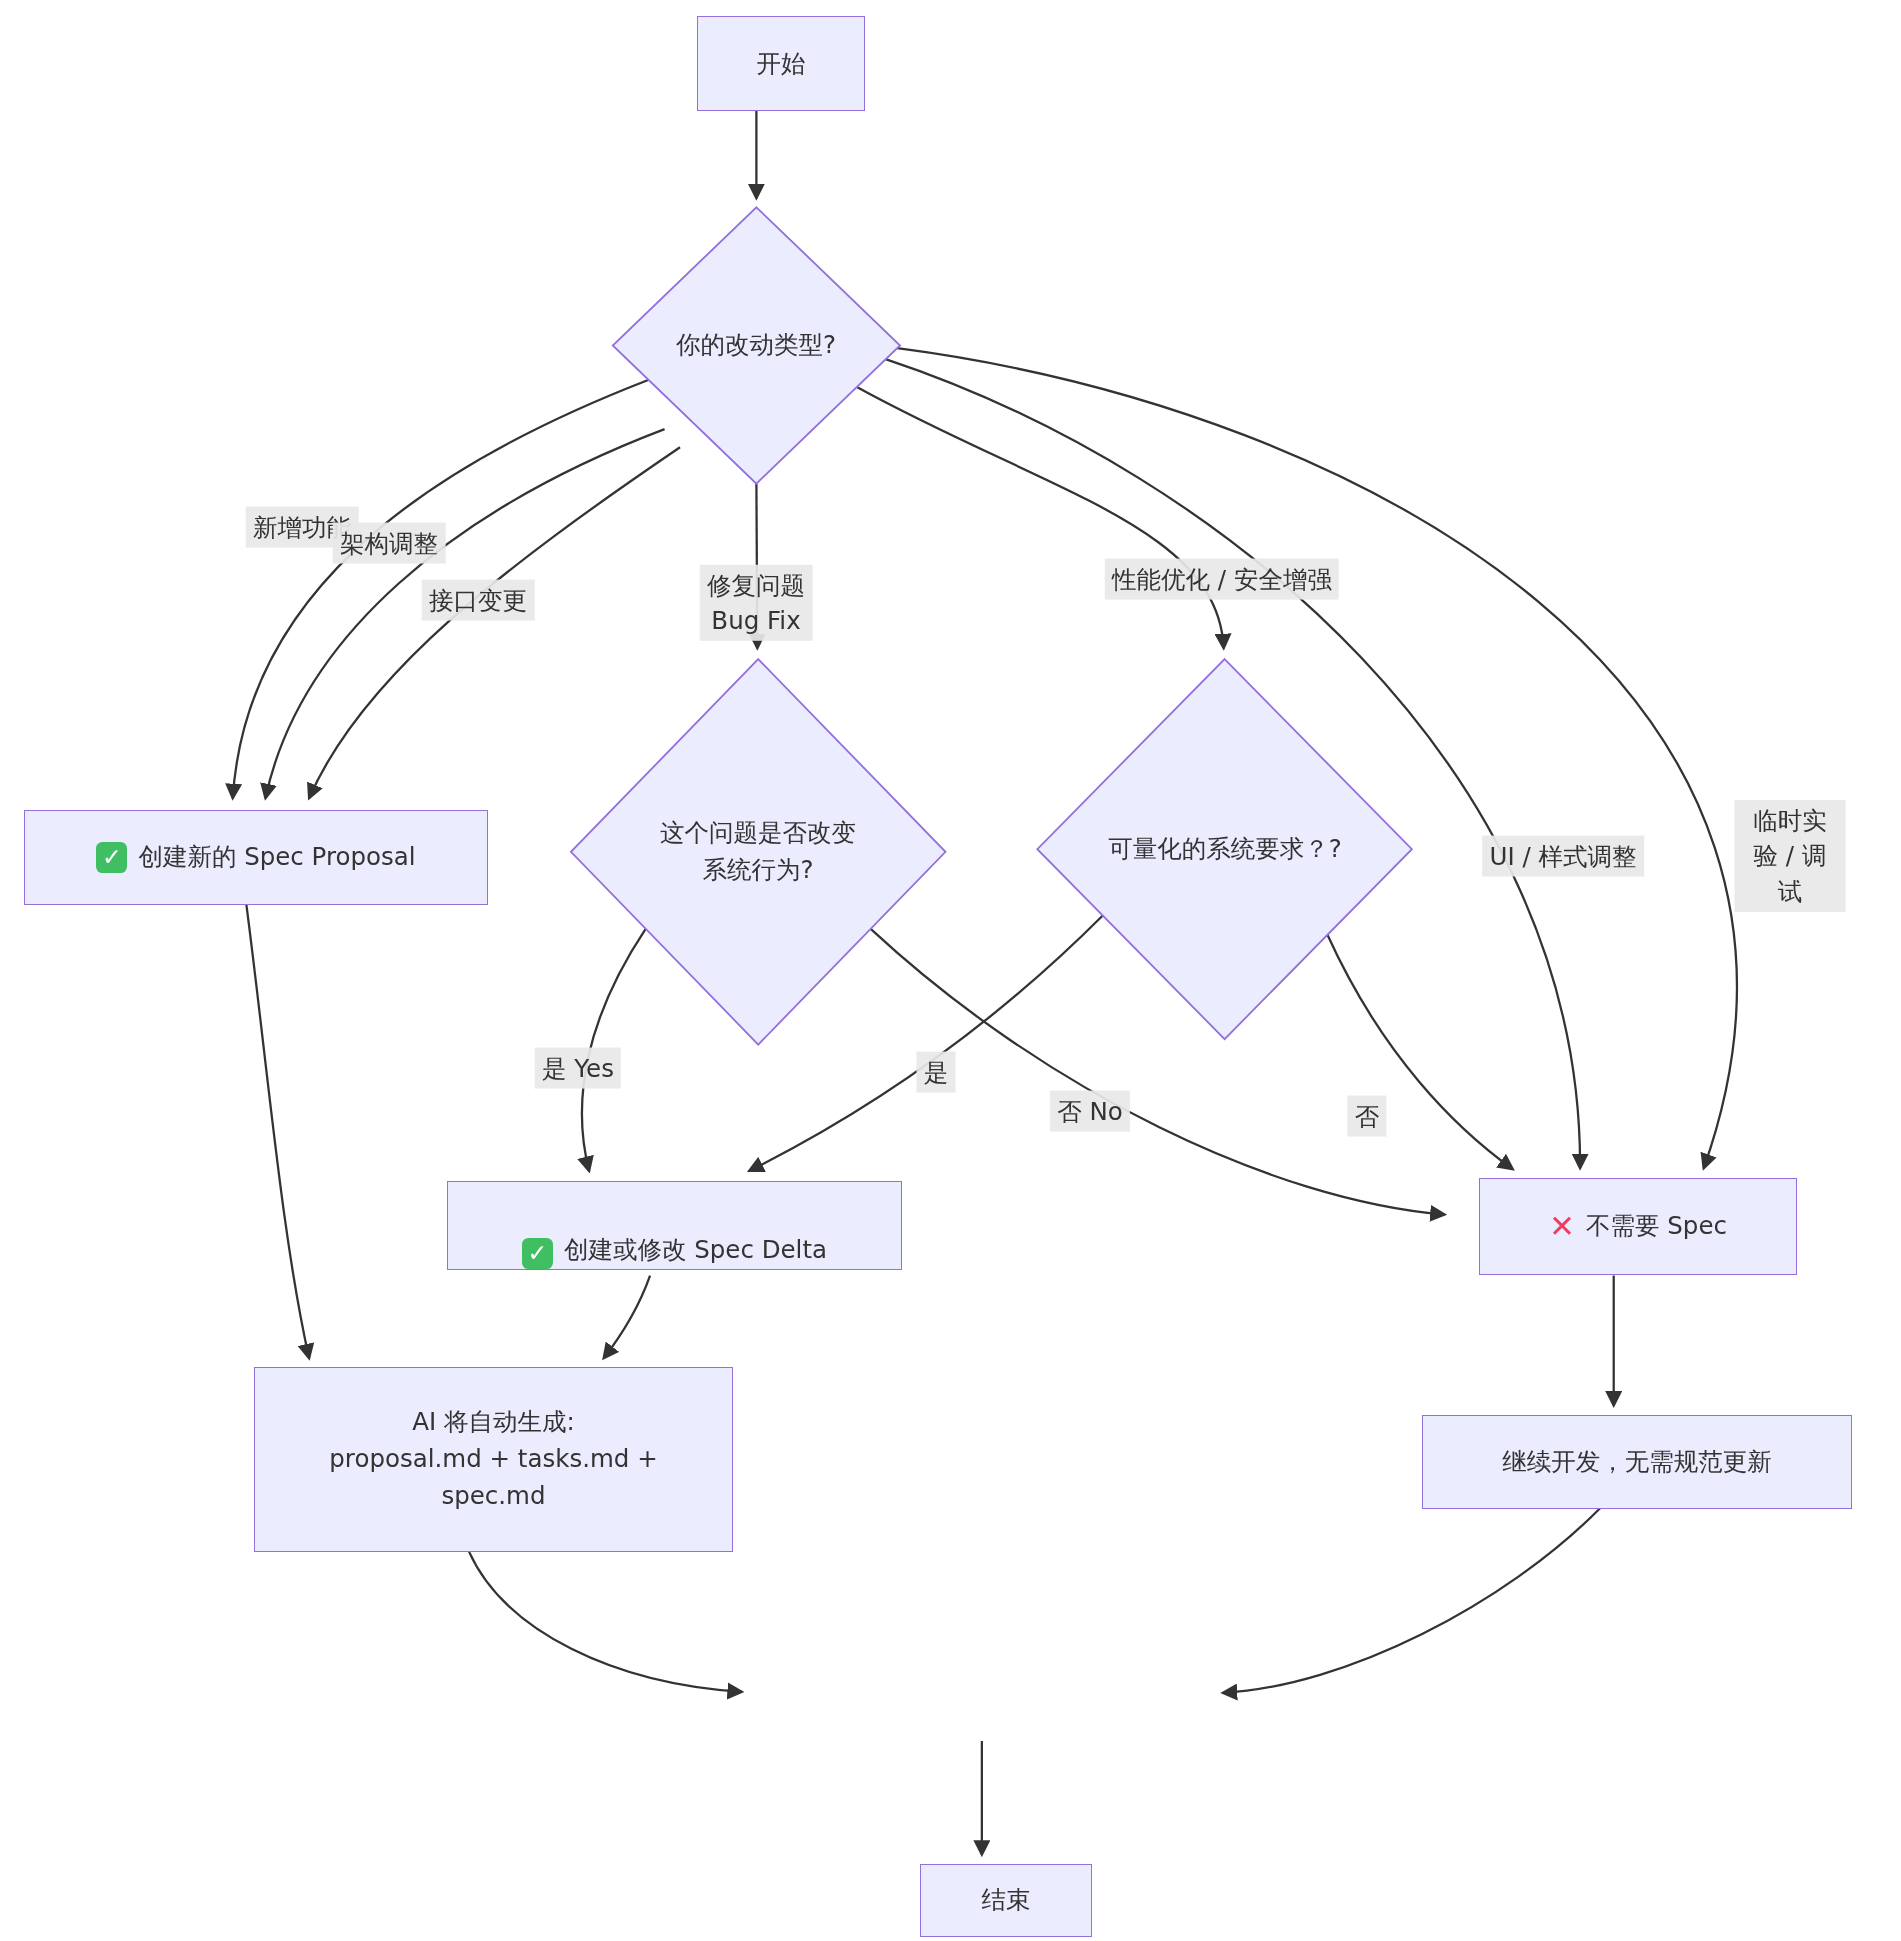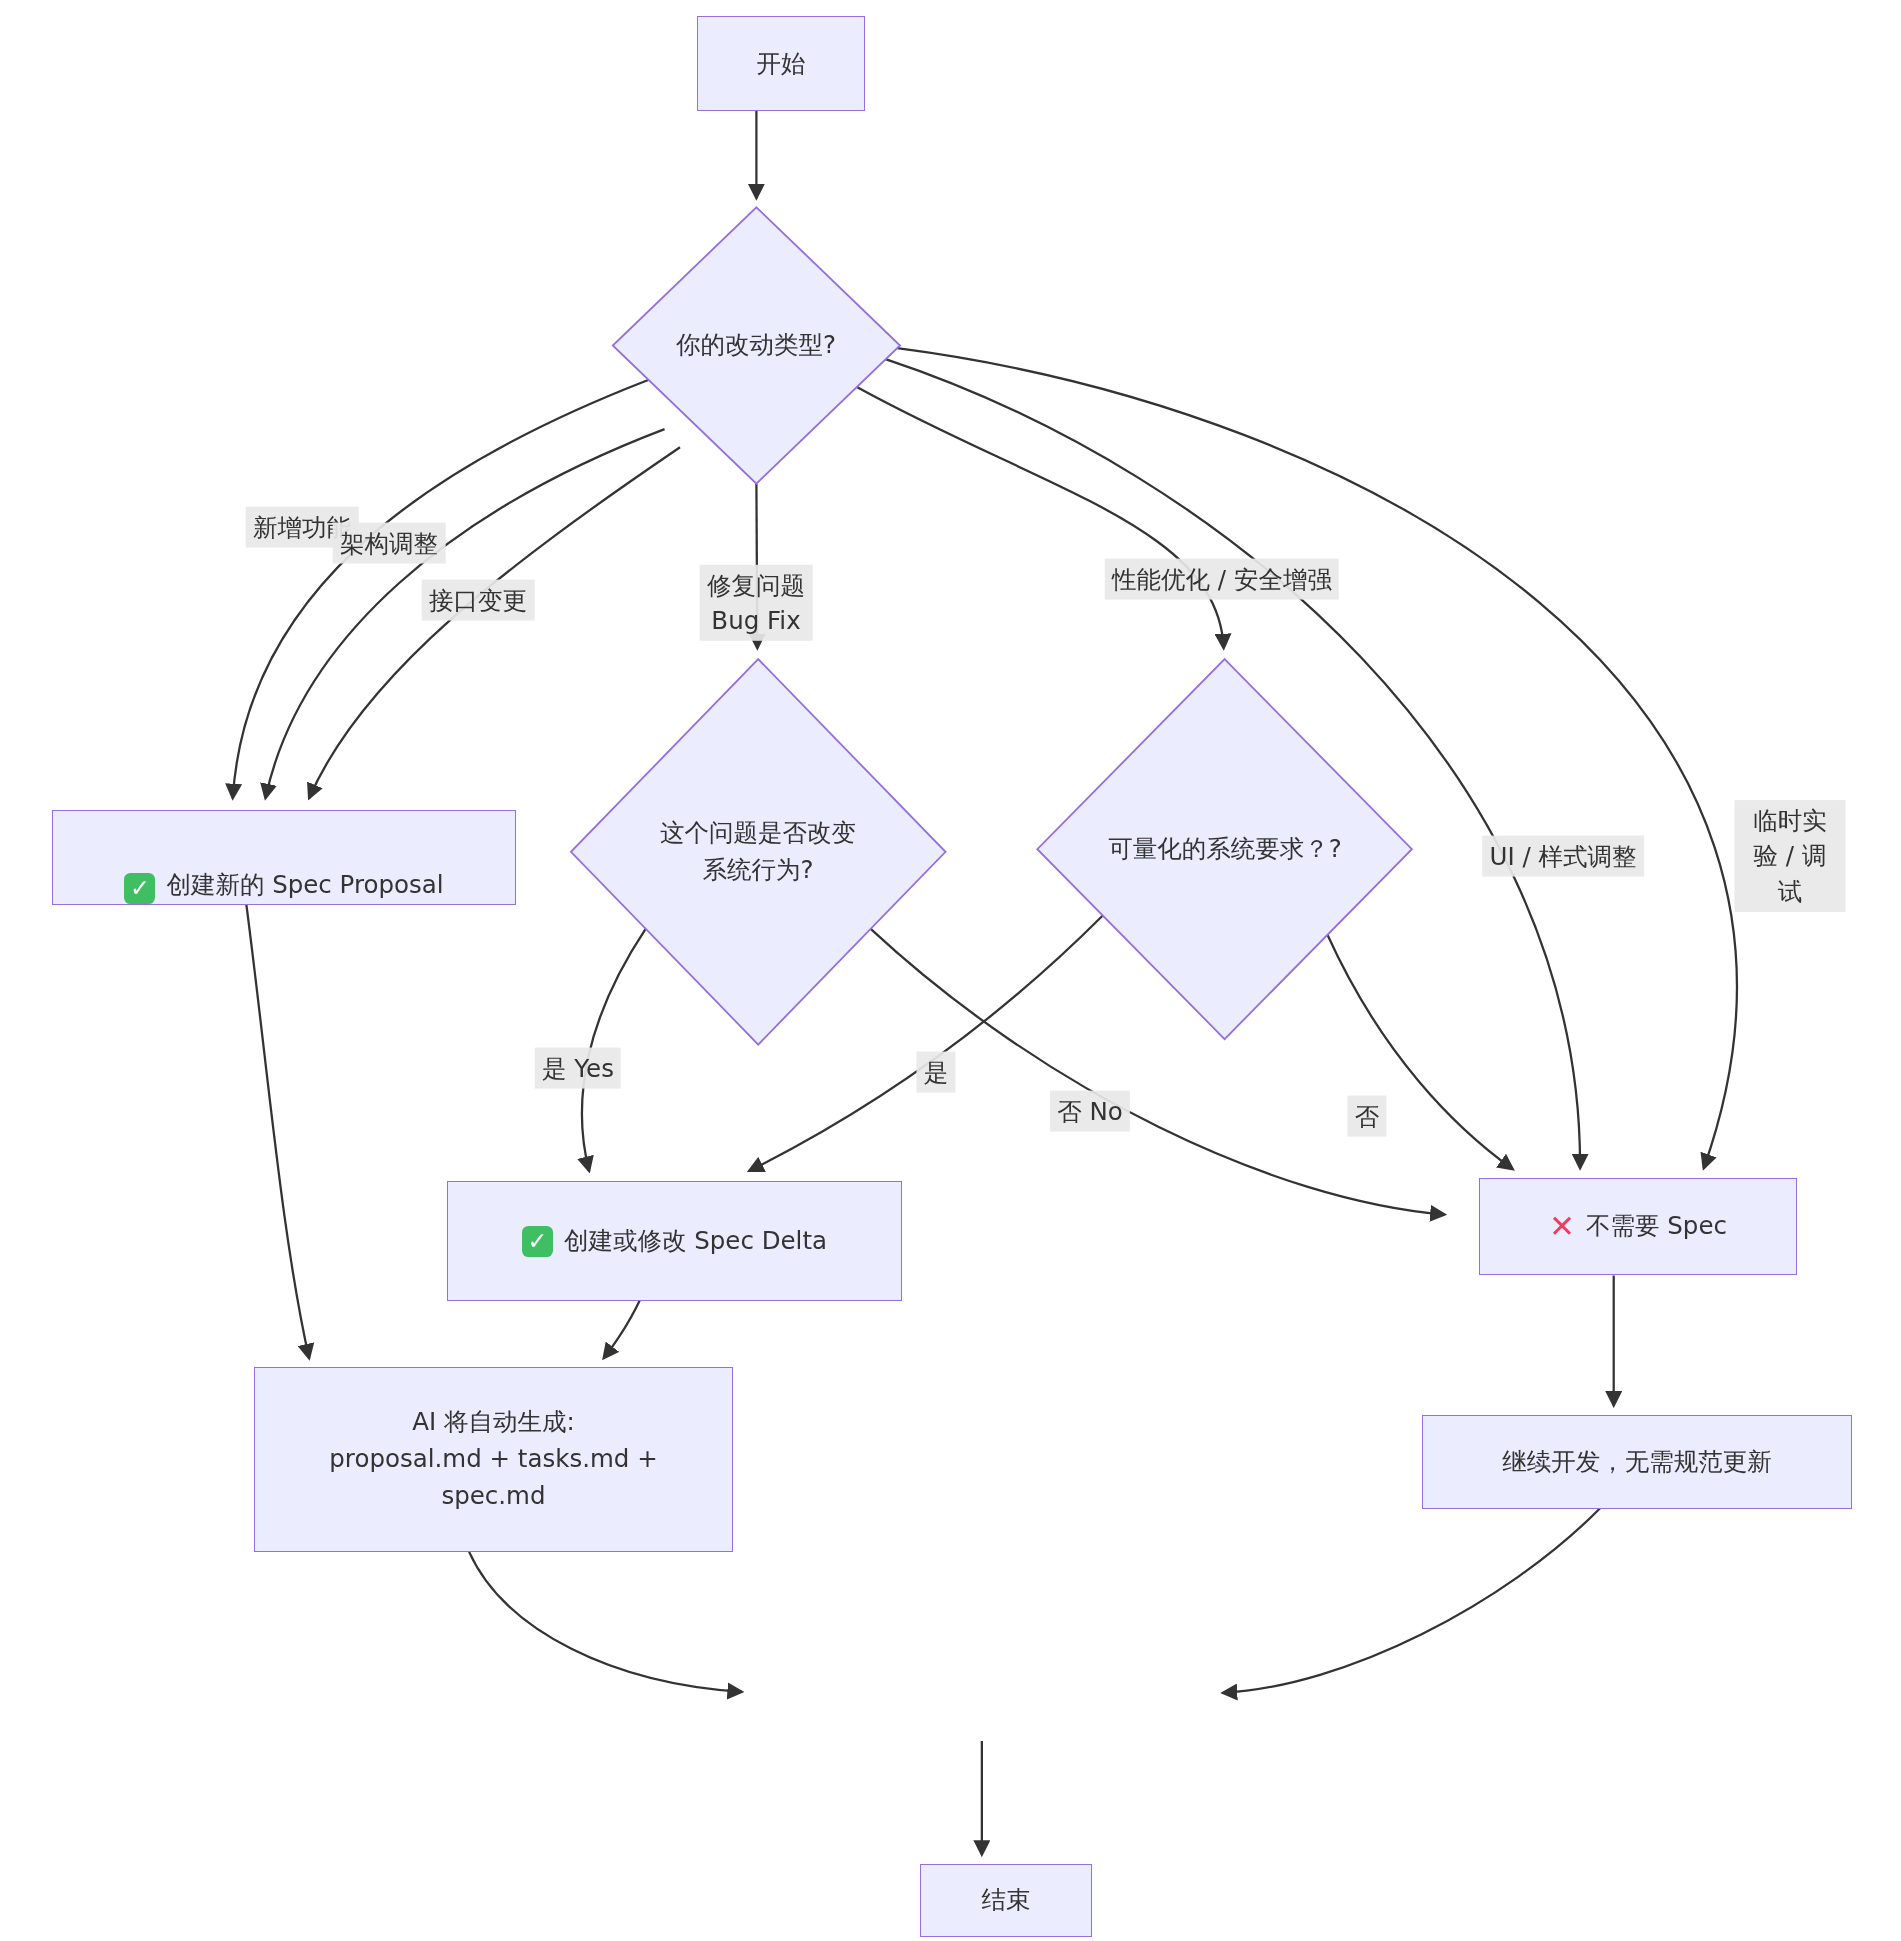--- a/index.html
+++ b/index.html
@@ -132,26 +132,26 @@
 
     <polygon class="diamond-shape" points="832,228 990,380 832,532 674,380"></polygon>
     <polygon class="diamond-shape" points="834,725 1040,937 834,1149 628,937"></polygon>
     <polygon class="diamond-shape" points="1347,725 1553,934 1347,1143 1141,934"></polygon>
   </svg>
 
   <div class="node rect-node" style="left:673px; top:16.4px; width:168px; height:95px;">
     <span class="lbl">开始</span>
   </div>
 
-  <div class="node rect-node" style="left:28px; top:810px; width:464px; height:95px;align-items:flex-end;">
+  <div class="node rect-node" style="left:0; top:810px; width:464px; height:95px;">
     <span class="icon check"></span>
     <span class="lbl">创建新的 Spec Proposal</span>
   </div>
 
-  <div class="node rect-node" style="left:423px; top:1181px; width:455px; height:120px;">
+  <div class="node rect-node" style="left:423px; top:1181px; width:455px; height:89px;align-items:flex-end;">
     <span class="icon check"></span>
     <span class="lbl">创建或修改 Spec Delta</span>
   </div>
 
   <div class="node rect-node" style="left:1455px; top:1178px; width:318px; height:97px;">
     <span class="icon cross"></span>
     <span class="lbl">不需要 Spec</span>
   </div>
 
   <div class="node rect-node" style="left:230px; top:1367px; width:479px; height:185px;">

